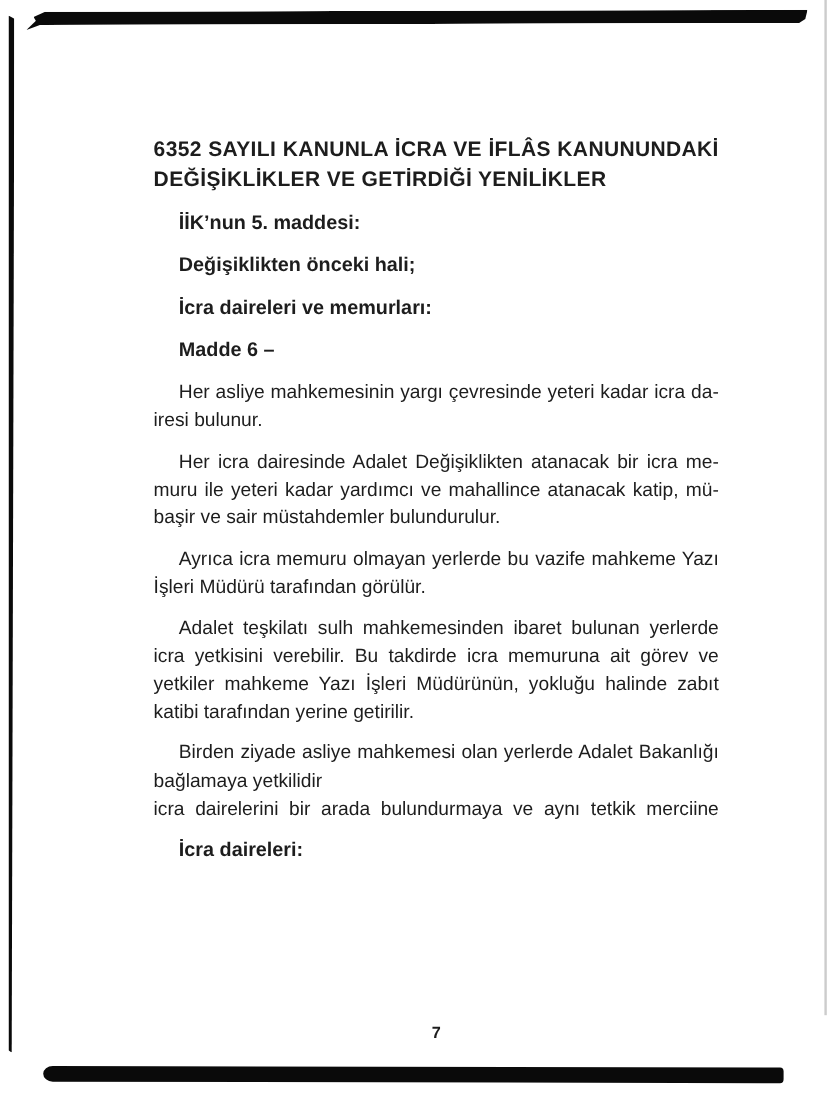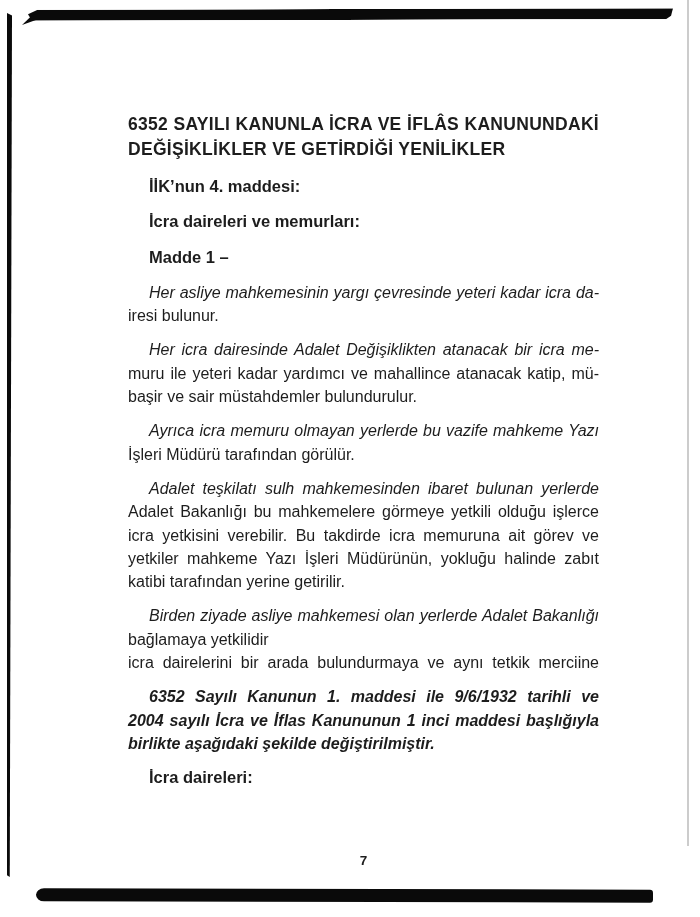--- a/index.html
+++ b/index.html
@@ -65,21 +65,21 @@
     font-weight:bold;
     font-size:16.5px;
     padding-left:21px;
     margin-bottom:12px;
   }
   .block.heading-bold-italic{}
   .block.body.bold-italic{font-weight:bold;font-style:italic;}
   .block.extra-top{margin-top:7px;}
   .line{min-height:23.3px;}
   .jline{text-align:justify;text-align-last:justify;}
-  .indent{text-indent:21px;font-style:italic;}
+  .indent{text-indent:21px;}
   .pagenum{
     position:absolute;
     left:128px;top:853px;width:471px;
     text-align:center;
     font-weight:bold;
     font-size:13.5px;
   }
 </style>
 </head>
 <body>
@@ -92,57 +92,54 @@
   <div class="artifact art-bottom"></div>
   <div class="art-right" style="position:absolute;"></div>
 
   <div class="doc">
     <div class="title">
       <div class="tl1">6352 SAYILI KANUNLA İCRA VE İFLÂS KANUNUNDAKİ</div>
       <div class="tl2">DEĞİŞİKLİKLER VE GETİRDİĞİ YENİLİKLER</div>
     </div>
     <div id="blocks">
         <div class="block heading-bold">
-          <div class="line">İİK’nun 4. maddesi:</div>
+          <div class="line">İİK’nun 5. maddesi:</div>
+        </div>
+        <div class="block heading-bold">
+          <div class="line">Değişiklikten önceki hali;</div>
         </div>
         <div class="block heading-bold-italic">
           <div class="line">İcra daireleri ve memurları:</div>
         </div>
         <div class="block heading-bold-italic">
-          <div class="line">Madde 1 –</div>
+          <div class="line">Madde 6 –</div>
         </div>
         <div class="block body">
           <div class="line jline indent">Her asliye mahkemesinin yargı çevresinde yeteri kadar icra da-</div>
           <div class="line">iresi bulunur.</div>
         </div>
         <div class="block body">
           <div class="line jline indent">Her icra dairesinde Adalet Değişiklikten atanacak bir icra me-</div>
           <div class="line jline">muru ile yeteri kadar yardımcı ve mahallince atanacak katip, mü-</div>
           <div class="line">başir ve sair müstahdemler bulundurulur.</div>
         </div>
         <div class="block body">
           <div class="line jline indent">Ayrıca icra memuru olmayan yerlerde bu vazife mahkeme Yazı</div>
           <div class="line">İşleri Müdürü tarafından görülür.</div>
         </div>
         <div class="block body">
           <div class="line jline indent">Adalet teşkilatı sulh mahkemesinden ibaret bulunan yerlerde</div>
-          <div class="line jline">Adalet Bakanlığı bu mahkemelere görmeye yetkili olduğu işlerce</div>
           <div class="line jline">icra yetkisini verebilir. Bu takdirde icra memuruna ait görev ve</div>
           <div class="line jline">yetkiler mahkeme Yazı İşleri Müdürünün, yokluğu halinde zabıt</div>
           <div class="line">katibi tarafından yerine getirilir.</div>
         </div>
         <div class="block body">
           <div class="line jline indent">Birden ziyade asliye mahkemesi olan yerlerde Adalet Bakanlığı</div>
           <div class="line">bağlamaya yetkilidir</div>
           <div class="line jline">icra dairelerini bir arada bulundurmaya ve aynı tetkik merciine</div>
-        </div>
-        <div class="block body bold-italic extra-top">
-          <div class="line jline indent">6352 Sayılı Kanunun 1. maddesi ile 9/6/1932 tarihli ve</div>
-          <div class="line jline">2004 sayılı İcra ve İflas Kanununun 1 inci maddesi başlığıyla</div>
-          <div class="line">birlikte aşağıdaki şekilde değiştirilmiştir.</div>
         </div>
         <div class="block heading-bold-italic extra-top">
           <div class="line">İcra daireleri:</div>
         </div>
       </div>
   </div>
 
   <div class="pagenum">7</div>
 
 </div>

